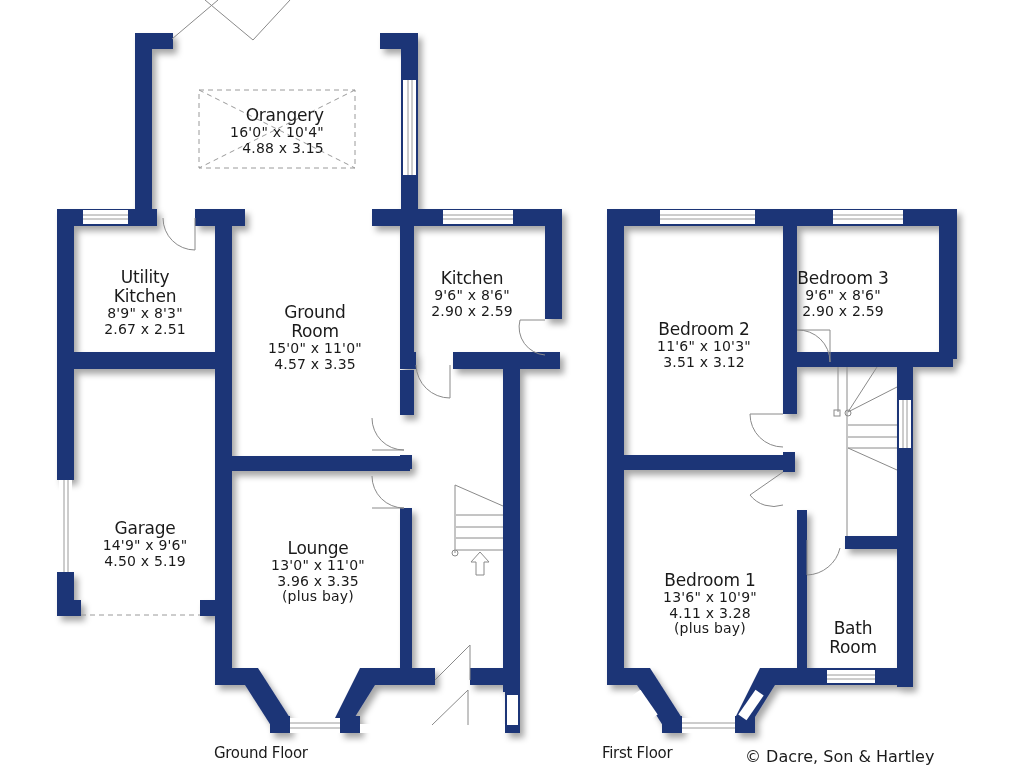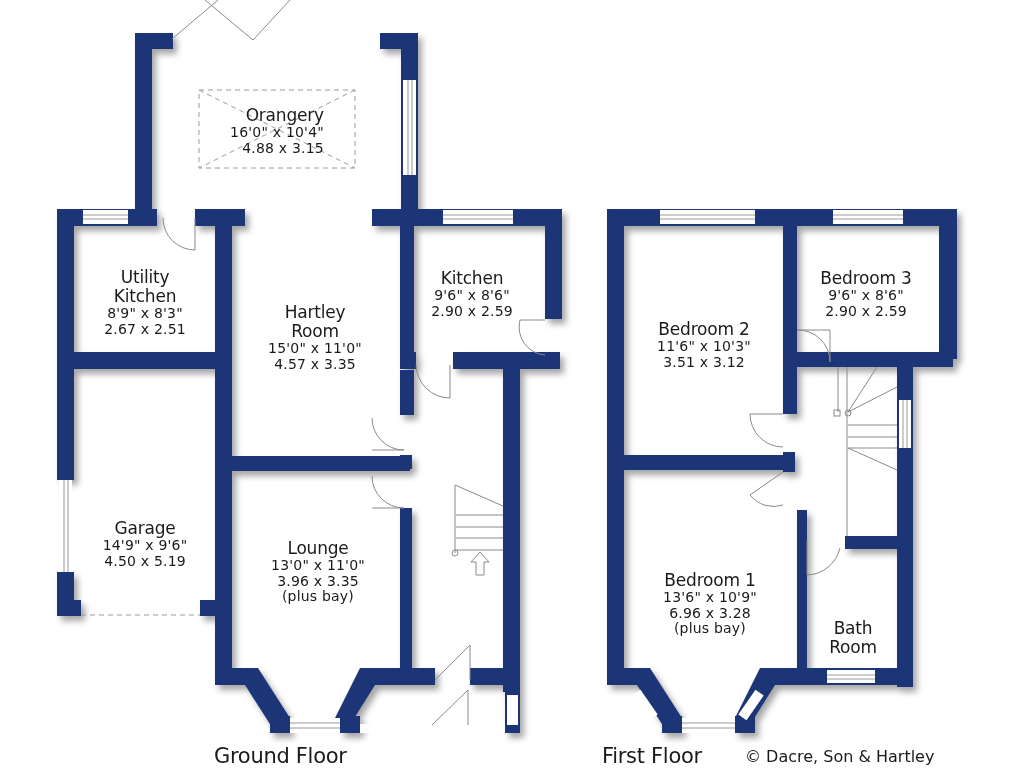--- a/index.html
+++ b/index.html
@@ -8,21 +8,21 @@
   #plan { position: absolute; left: 0; top: 0; width: 1024px; height: 768px; }
   .wall { fill: #1f3577; }
   .win { fill: #ffffff; stroke: #1f3577; stroke-width: 0; }
   .winline { stroke: #9a9a9a; stroke-width: 1; }
   .thin { stroke: #8a8a8a; stroke-width: 1; fill: none; }
   .dash { stroke: #9a9a9a; stroke-width: 1; fill: none; stroke-dasharray: 5 4; }
   .label { position: absolute; text-align: center; line-height: 1.12; transform: translateX(-50%);
            white-space: nowrap; }
   .label .name { font-size: 17px; letter-spacing: -0.2px; }
   .label .dim { font-size: 14px; letter-spacing: 0.2px; }
-  .floor-title { position: absolute; font-size: 21px; top: 744px; letter-spacing: -0.3px; }
+  .floor-title { position: absolute; font-size: 15px; top: 744px; letter-spacing: -0.3px; }
   .copyright { position: absolute; font-size: 16px; top: 747px; left: 745px; }
 </style>
 </head>
 <body>
 
 <svg id="plan" viewBox="0 0 1024 768" xmlns="http://www.w3.org/2000/svg">
   <defs>
     <filter id="sh" x="-10%" y="-10%" width="130%" height="130%">
       <feDropShadow dx="4" dy="5" stdDeviation="3" flood-color="#000" flood-opacity="0.35"></feDropShadow>
     </filter>
@@ -202,21 +202,21 @@
 </div>
 
 <div class="label" style="left:145px; top:268px;">
   <div class="name">Utility</div>
   <div class="name">Kitchen</div>
   <div class="dim">8'9"  x  8'3"</div>
   <div class="dim">2.67  x  2.51</div>
 </div>
 
 <div class="label" style="left:315px; top:303px;">
-  <div class="name">Hartley</div>
+  <div class="name">Ground</div>
   <div class="name">Room</div>
   <div class="dim">15'0"  x  11'0"</div>
   <div class="dim">4.57  x  3.35</div>
 </div>
 
 <div class="label" style="left:472px; top:269px;">
   <div class="name">Kitchen</div>
   <div class="dim">9'6"  x  8'6"</div>
   <div class="dim">2.90  x  2.59</div>
 </div>
@@ -233,30 +233,30 @@
   <div class="dim">3.96  x  3.35</div>
   <div class="dim">(plus bay)</div>
 </div>
 
 <div class="label" style="left:704px; top:320px;">
   <div class="name">Bedroom 2</div>
   <div class="dim">11'6"  x  10'3"</div>
   <div class="dim">3.51  x  3.12</div>
 </div>
 
-<div class="label" style="left:866px; top:269px;">
+<div class="label" style="left:843px; top:269px;">
   <div class="name">Bedroom 3</div>
   <div class="dim">9'6"  x  8'6"</div>
   <div class="dim">2.90  x  2.59</div>
 </div>
 
 <div class="label" style="left:710px; top:571px;">
   <div class="name">Bedroom 1</div>
   <div class="dim">13'6"  x  10'9"</div>
-  <div class="dim">6.96  x  3.28</div>
+  <div class="dim">4.11  x  3.28</div>
   <div class="dim">(plus bay)</div>
 </div>
 
 <div class="label" style="left:853px; top:587px;margin-top:32px;">
   <div class="name">Bath</div>
   <div class="name">Room</div>
 </div>
 
 <div class="floor-title" style="left:214px;">Ground Floor</div>
 <div class="floor-title" style="left:602px;">First Floor</div>

